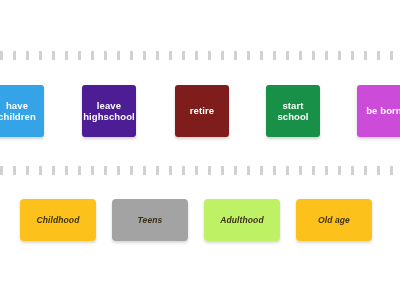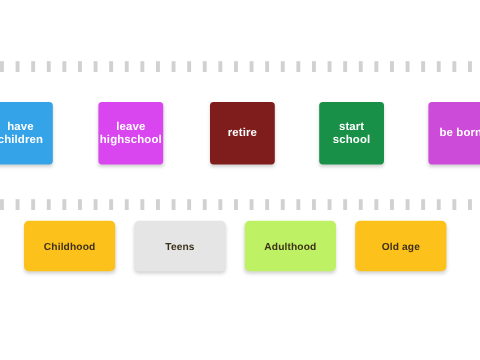--- a/index.html
+++ b/index.html
@@ -72,24 +72,25 @@
   }
   .tile .tile-label {
     display: block;
     width: 100%;
     white-space: pre-line;
   }
 
   
   .cat-row {
     position: absolute;
-    top: 184px;
+    top: 199px;
     left: 0;
     width: 349px;
     height: 44px;
+    font-style: italic;
   }
   .cat {
     position: absolute;
     top: 0;
     width: 76px;
     height: 42px;
     border-radius: 4px;
     box-sizing: border-box;
     display: flex;
     align-items: center;
@@ -109,21 +110,21 @@
 
 <div id="stage">
 
   <div class="divider" id="divider-top" style="top: 51px;"></div>
 
   <div class="tile-row">
     <div class="tile" style="left: -10px; background: rgb(52, 163, 232);">
       <span class="tile-label">have
 children</span>
     </div>
-    <div class="tile" style="left: 82px; background: #d946ef;">
+    <div class="tile" style="left: 82px; background: #4c1d95;">
       <span class="tile-label">leave
 highschool</span>
     </div>
     <div class="tile" style="left: 175px; background: #7f1d1d;">
       <span class="tile-label">retire</span>
     </div>
     <div class="tile" style="left: 266px; background: rgb(24, 144, 72); align-items: center;">
       <span class="tile-label">start
 school</span>
     </div>
@@ -131,21 +132,21 @@
       <span class="tile-label">be born</span>
     </div>
   </div>
 
   <div class="divider" id="divider-bottom" style="top: 166px;"></div>
 
   <div class="cat-row">
     <div class="cat" style="left: 20px; background: rgb(252, 194, 27); color: rgb(61, 48, 25);">
       <span>Childhood</span>
     </div>
-    <div class="cat" style="left: 112px; background: #e5e5e5; color: rgb(61, 48, 25);">
+    <div class="cat" style="left: 112px; background: #a3a3a3; color: rgb(61, 48, 25);">
       <span>Teens</span>
     </div>
     <div class="cat" style="left: 204px; background: #bef264; color: rgb(61, 48, 25);">
       <span>Adulthood</span>
     </div>
     <div class="cat" style="left: 296px; background: rgb(252, 194, 27); color: rgb(61, 48, 25);">
       <span>Old age</span>
     </div>
   </div>
 

